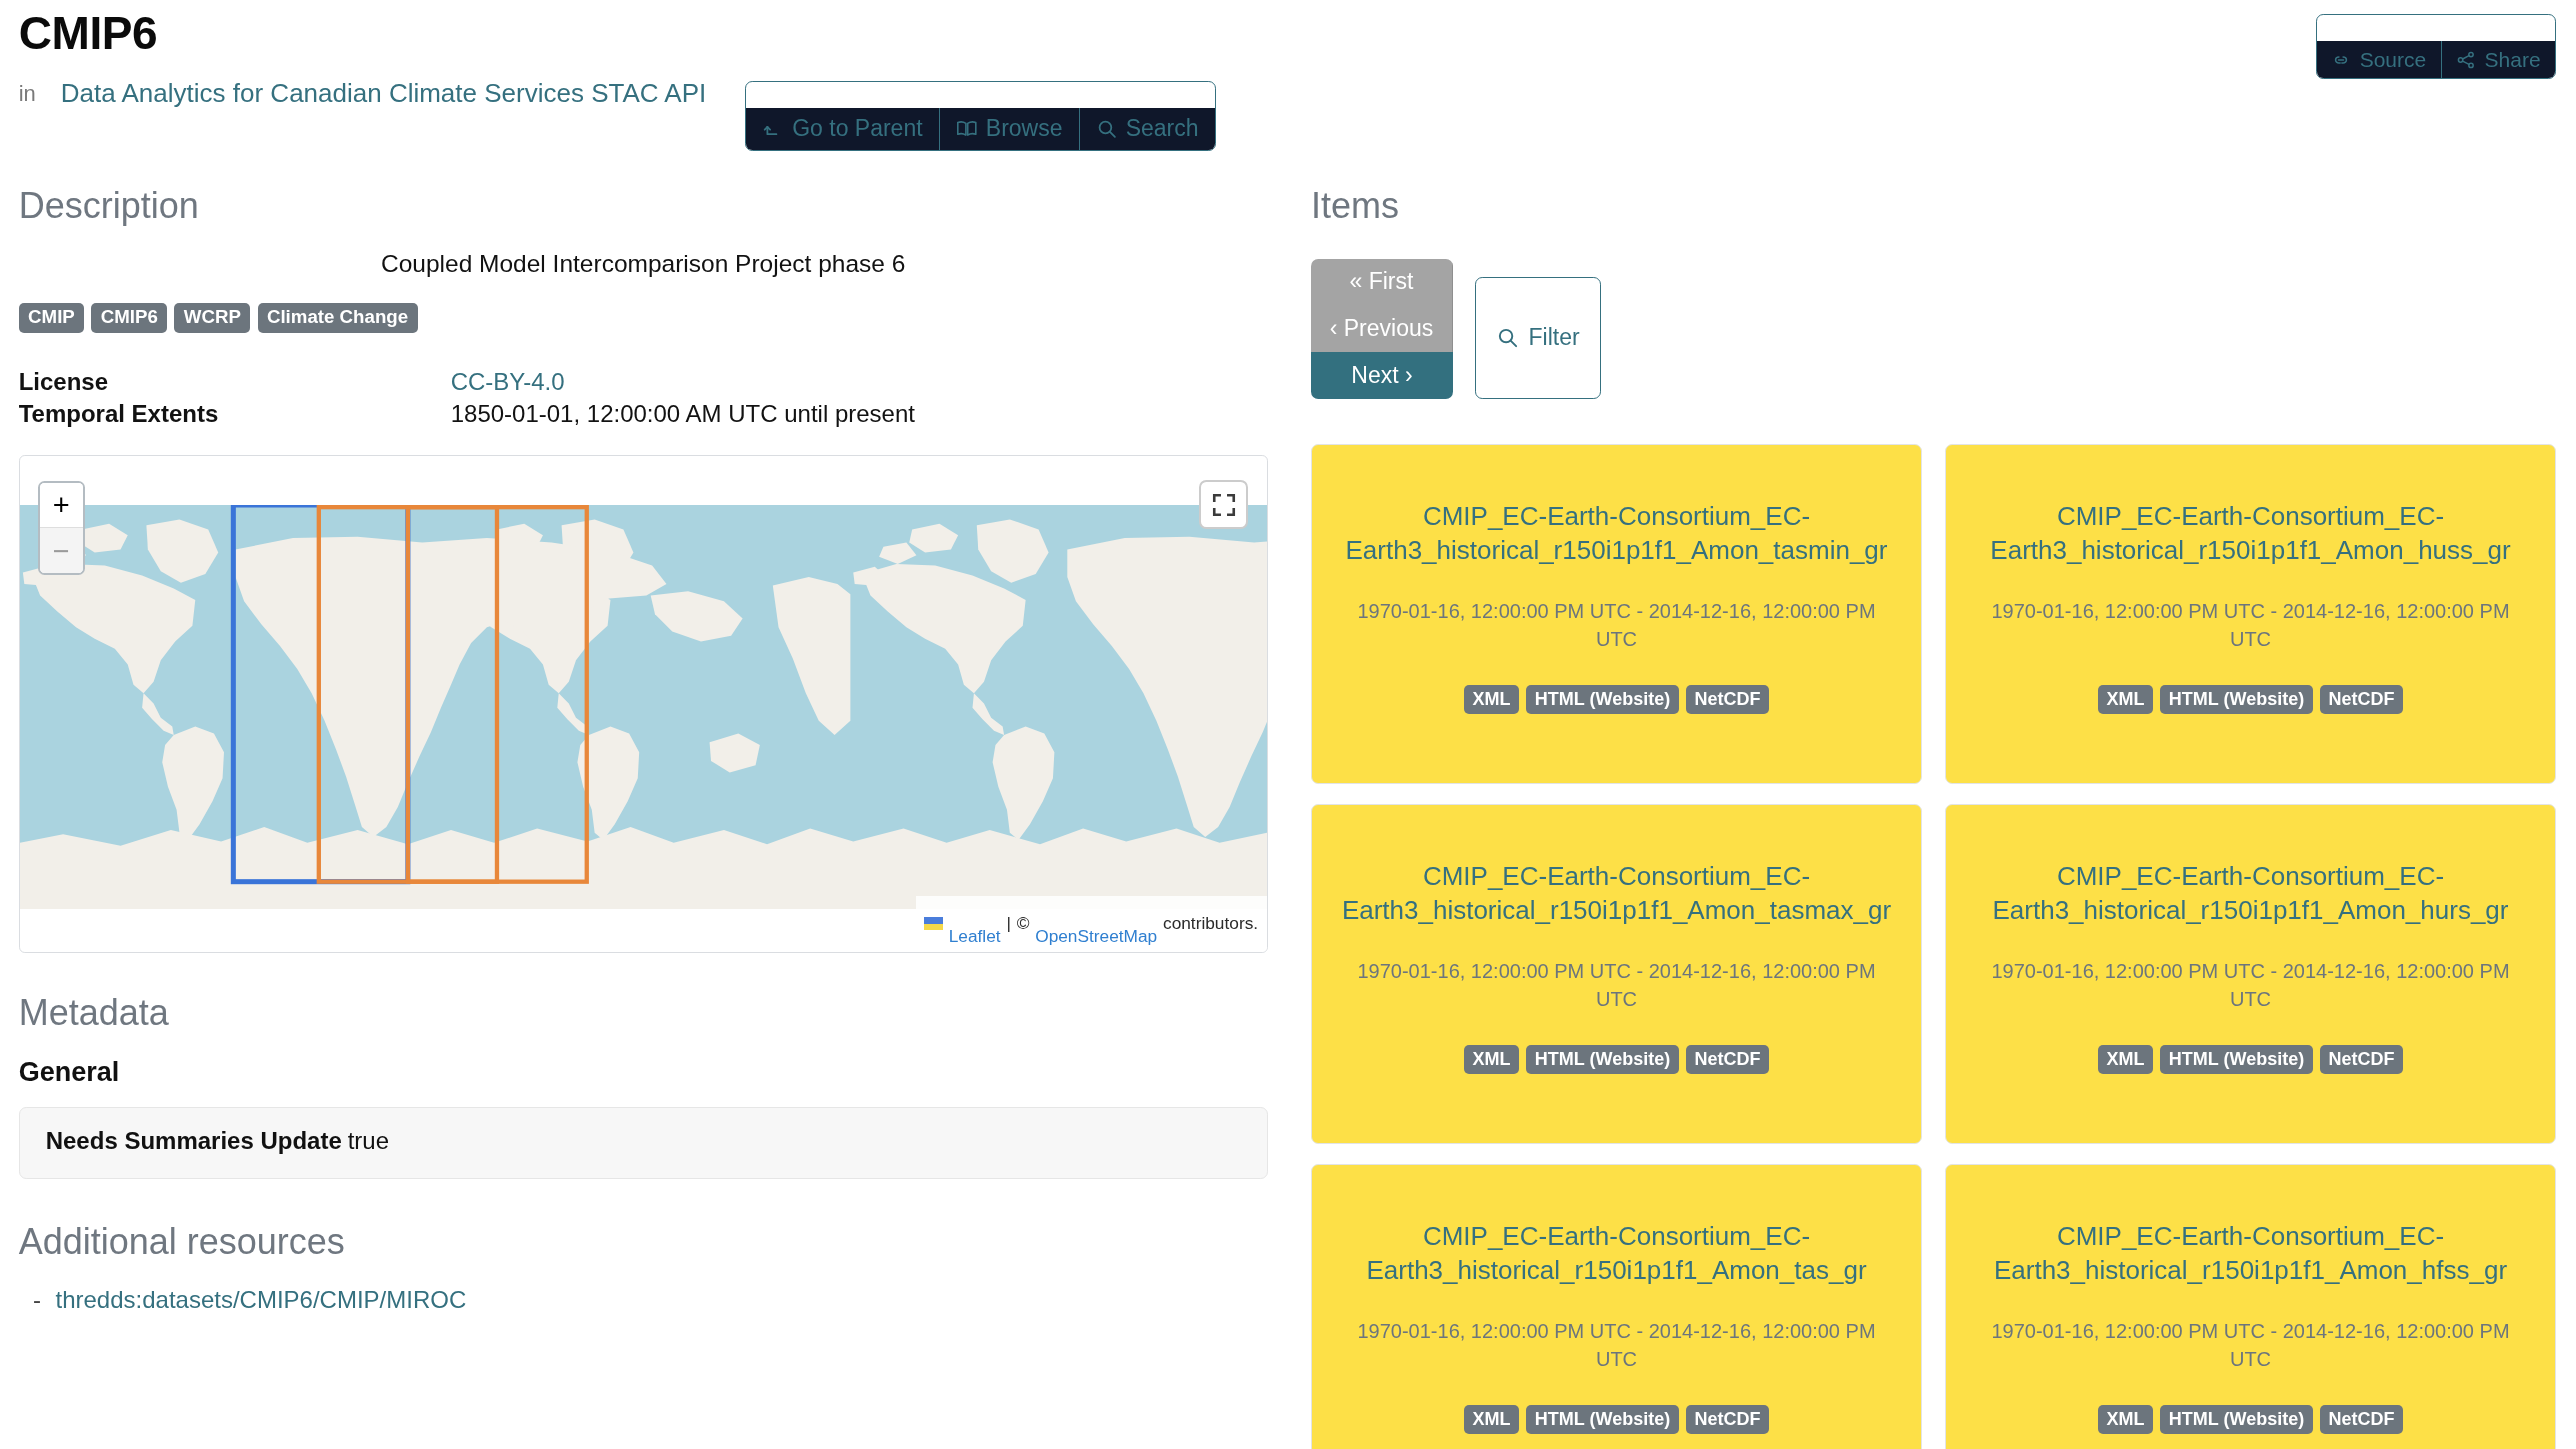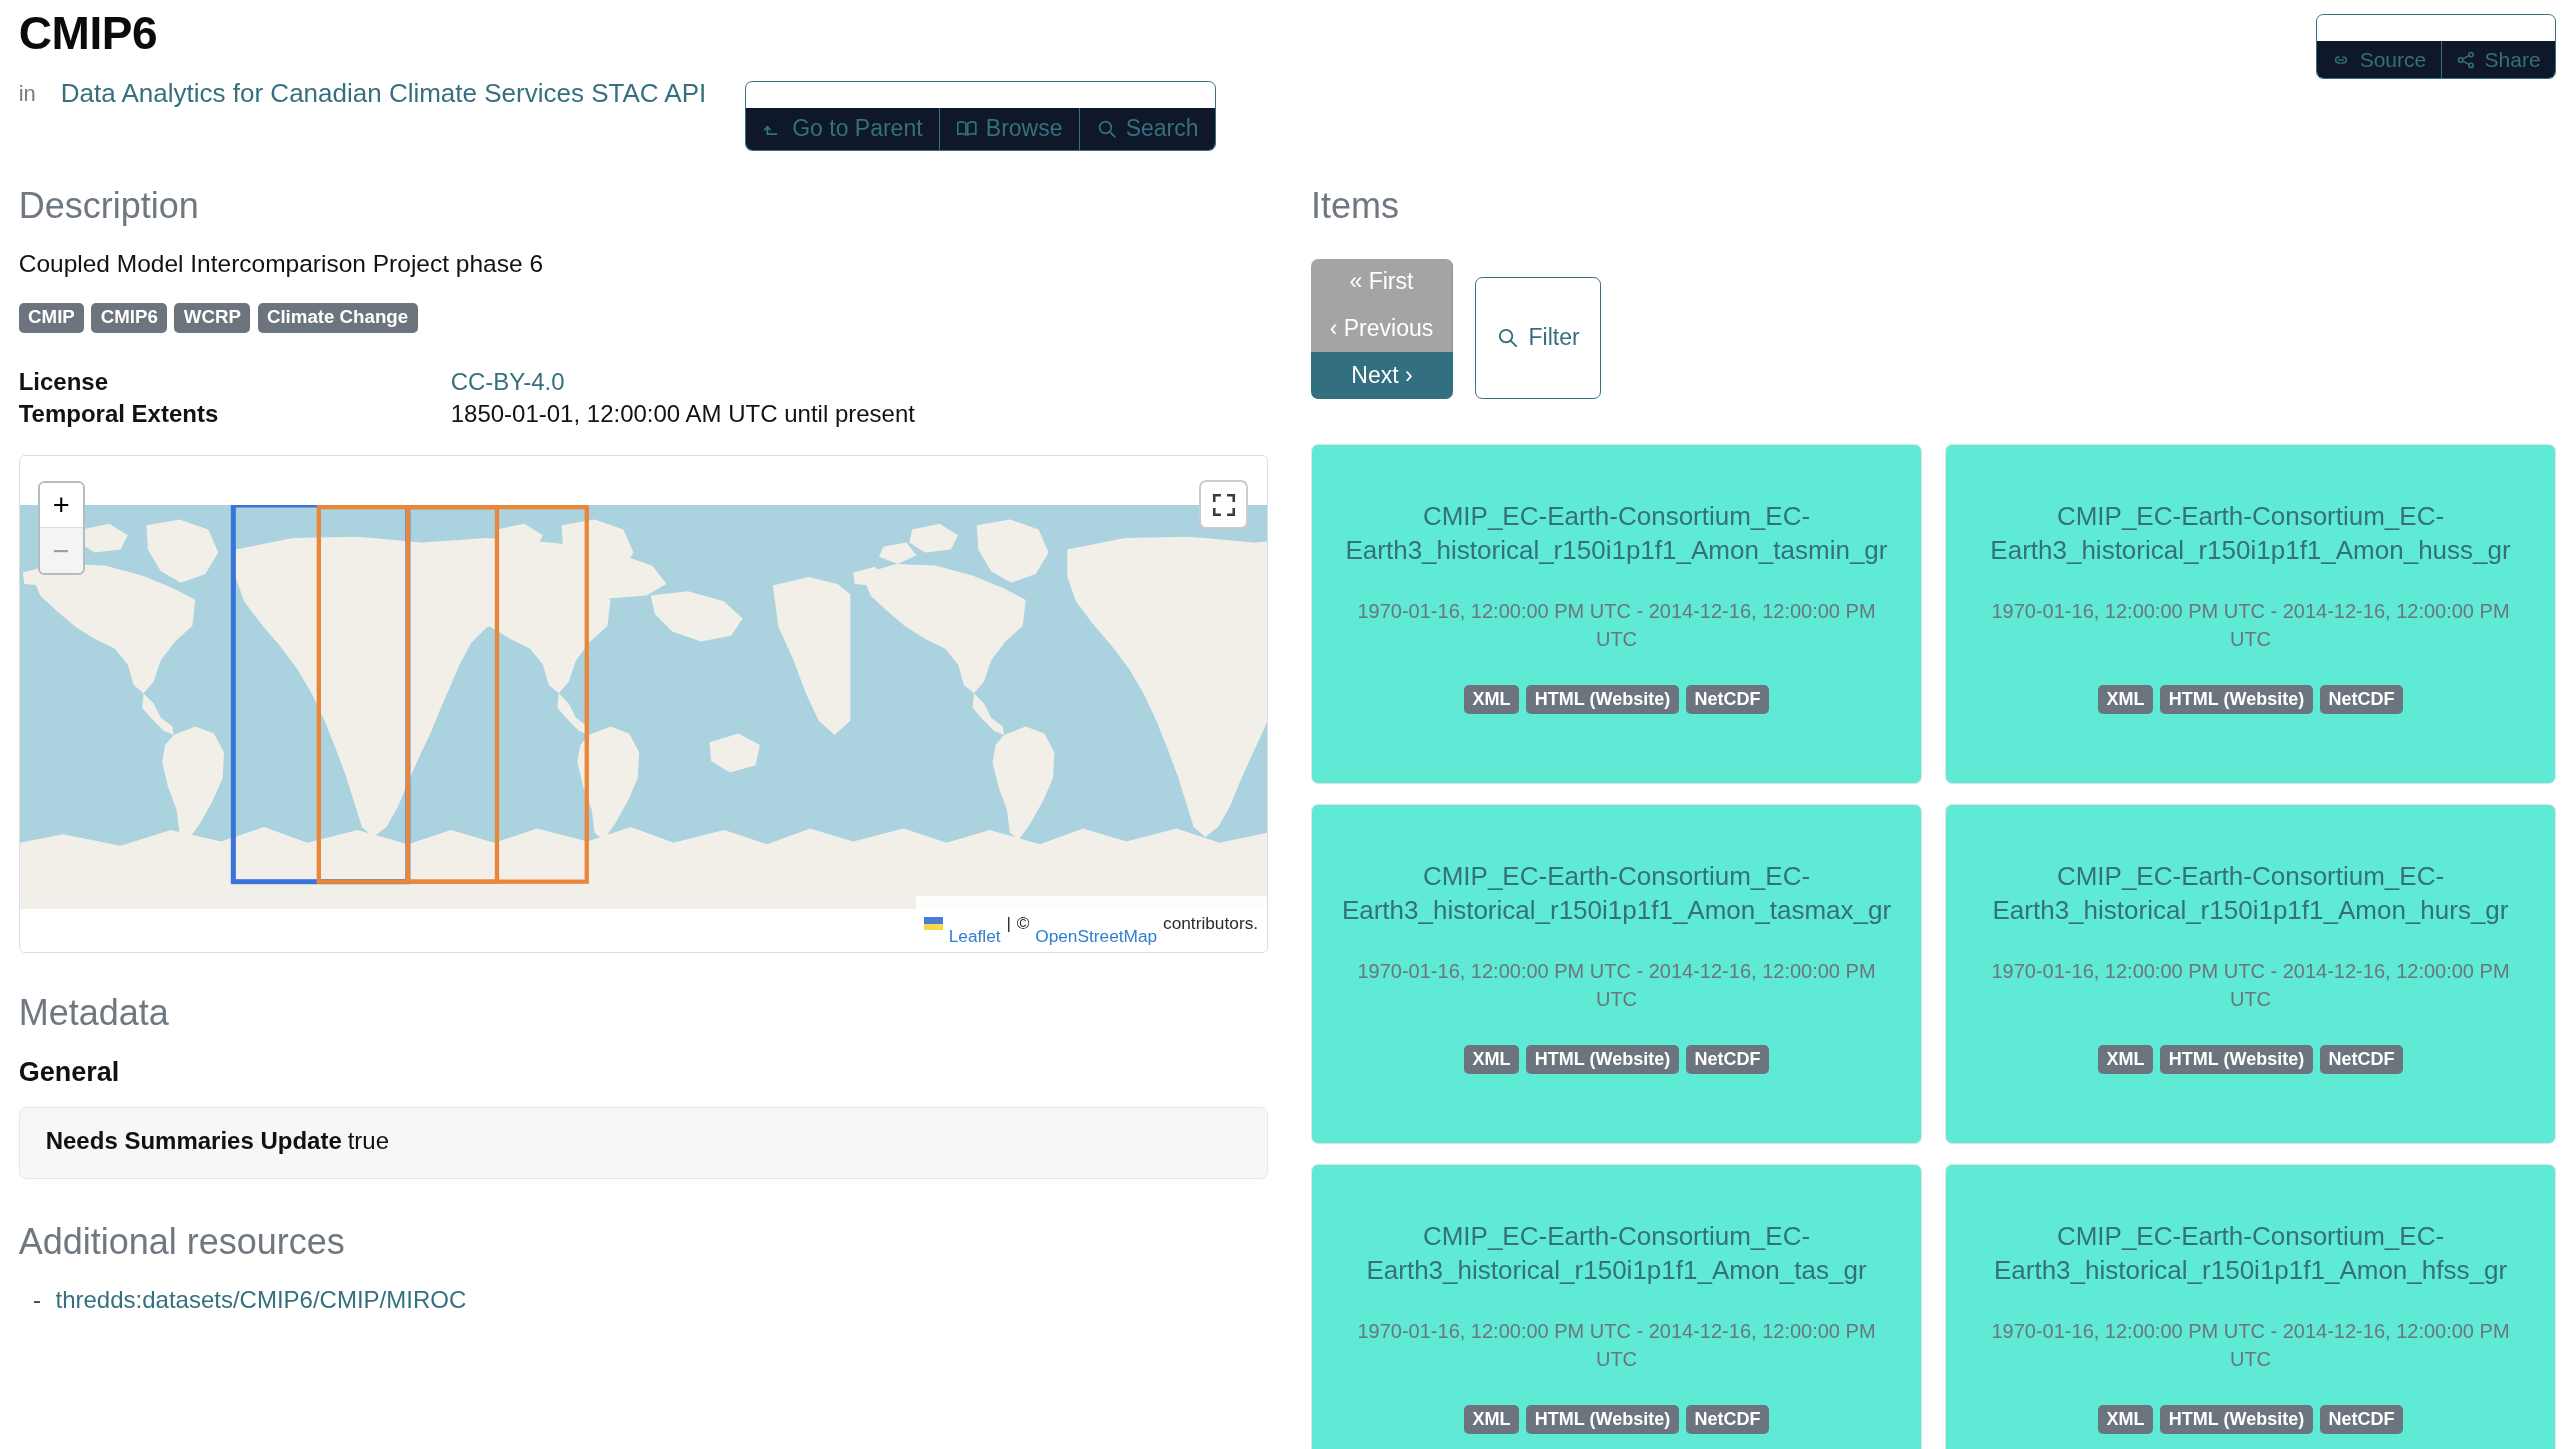--- a/index.html
+++ b/index.html
@@ -101,20 +101,21 @@
     font-size: 36px;
     font-weight: normal;
     color: #6f7780;
     margin: 0 0 24.5px 0;
     line-height: 1.1;
   }
   .desc-text {
     font-size: 24.5px;
     color: #121212;
     margin: 0 0 24.5px 0;
+    text-align: center;
   }
   .tag-row { display: flex; gap: 7.2px; margin-bottom: 33px; }
   .tag {
     background: #6c757d;
     color: #ffffff;
     font-size: 18.7px;
     font-weight: bold;
     padding: 5px 9.4px 6.5px 9.4px;
     border-radius: 5px;
     line-height: 1;
@@ -304,21 +305,21 @@
 
   .cards-grid {
     display: grid;
     grid-template-columns: 611px 611px;
     column-gap: 23px;
     row-gap: 20px;
   }
   .card {
     border: 1.4px solid #e2e4e6;
     border-radius: 7.2px;
-    background: #5eead4;
+    background: #fde047;
     padding: 29px 26px 26px 26px;
     min-height: 340px;
     display: flex;
     flex-direction: column;
     align-items: center;
     justify-content: flex-start;
   }
   .card-title {
     font-size: 26px;
     color: #35707f;

